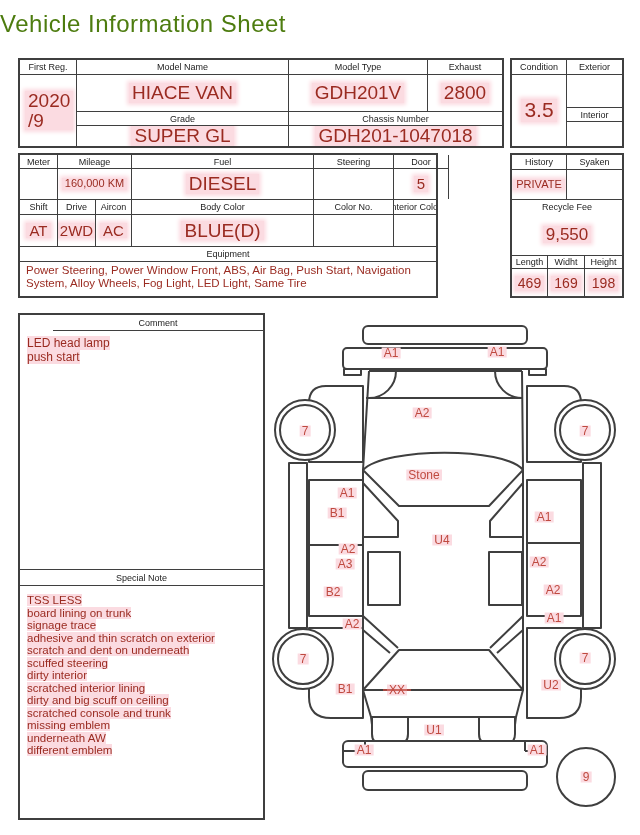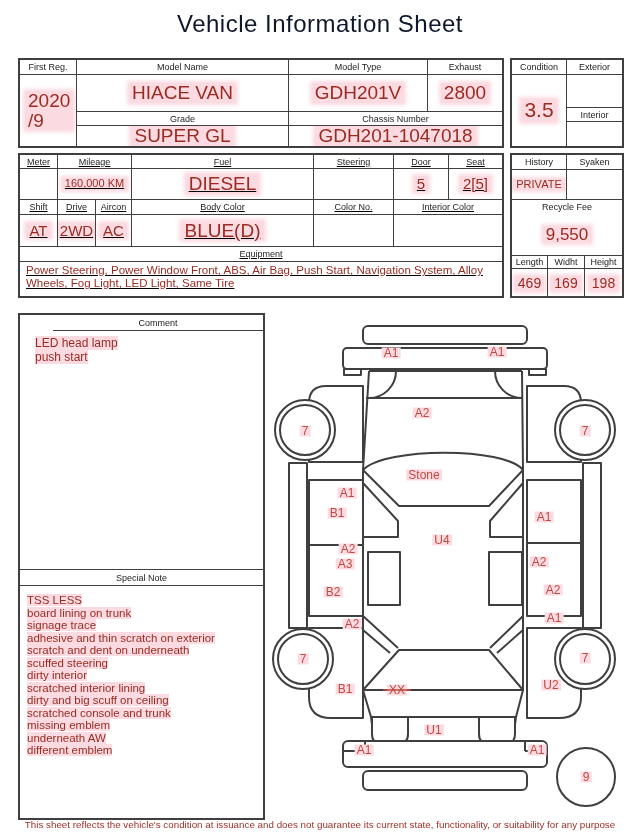--- a/index.html
+++ b/index.html
@@ -3,43 +3,43 @@
 <meta charset="utf-8">
 <style>
   :root{
     --value-red:#9a2b21; --label-red:#bf4a40; --highlight:#fbdbe1;
     --line:#3f3f3f; --footer-red:#a03228; --ink:#1c1c1c;
   }
   html,body{margin:0;padding:0;background:#fff;}
   #sheet{position:relative;width:640px;height:835px;background:#ffffff;
     font-family:"Liberation Sans",sans-serif;overflow:hidden;}
   .abs{position:absolute;}
-  .title{left:0;top:10px;width:100%;text-align:center;font-size:24px;
-    color:#0f172a;letter-spacing:.5px;}
+  .title{left:0;top:10px;width:100%;text-align:left;font-size:24px;
+    color:#4d7c0f;letter-spacing:.5px;}
   .box{border:2px solid var(--line);box-sizing:border-box;background:#fff;}
   .grid{display:grid;height:100%;width:100%;}
   .hdr{font-size:9px;color:var(--ink);display:flex;align-items:center;justify-content:center;
     white-space:nowrap;overflow:hidden;}
   .cell{display:flex;align-items:center;justify-content:center;overflow:hidden;}
   .br{border-right:1.5px solid var(--line);}
   .bb{border-bottom:1.5px solid var(--line);}
   .bt{border-top:1.5px solid var(--line);text-align:right;}
   .rv{color:var(--value-red);background:var(--highlight);padding:0 3px;white-space:nowrap;
     box-shadow:0 0 4px 2px var(--highlight);line-height:1.05;}
   .s19{font-size:19px;} .s21{font-size:21px;} .s17{font-size:17px;}
   .s15{font-size:15px;} .s14{font-size:14px;} .s11{font-size:11px;}
   .pre{white-space:pre-line;text-align:left;}
   .left-pad{justify-content:flex-start;padding-left:5px;}
   .equip-text{color:var(--value-red);font-size:11.5px;line-height:13px;padding:2px 5px 0 6px;
     text-align:left;background:
       linear-gradient(transparent,transparent);}
   .note-line{color:var(--value-red);font-size:11.5px;line-height:12.5px;padding-left:7px;
     white-space:nowrap;}
   .note-line span{background:var(--highlight);}
-  .comment-line{color:var(--value-red);font-size:12px;line-height:13.5px;padding-left:15px;
+  .comment-line{color:var(--value-red);font-size:12px;line-height:13.5px;padding-left:7px;
     white-space:nowrap;}
   .comment-line span{background:var(--highlight);}
   .footer{left:0;top:819px;width:100%;text-align:center;font-size:9.8px;
     color:var(--footer-red);}
   svg .outline{fill:none;stroke:var(--line);stroke-width:2;stroke-linejoin:round;}
   svg .solid{fill:#fff;stroke:var(--line);stroke-width:2;stroke-linejoin:round;}
   svg text.dlabel{font-family:"Liberation Sans",sans-serif;font-size:12px;
     fill:var(--label-red);text-anchor:middle;}
 </style>
 </head>
@@ -92,21 +92,21 @@
       <div class="cell bb" style="grid-area:2/2">
         <span></span>
       </div>
       <div class="hdr bb" style="grid-area:3/2">Interior</div>
       <div class="cell" style="grid-area:4/2">
         <span></span>
       </div>
     </div>
   </div>
 
-  <div class="abs box" style="left:18px;top:153px;width:486px;height:145px;text-decoration:underline;">
+  <div class="abs box" style="left:18px;top:153px;width:420px;height:145px;">
 
     <div class="grid bb" style="height:44px;grid-template-columns:38px 74px 182px 80px 55px 1fr;grid-template-rows:14px 1fr;">
       <div class="hdr br bb" style="grid-area:1/1">Meter</div>
       <div class="hdr br bb" style="grid-area:1/2">Mileage</div>
       <div class="hdr br bb" style="grid-area:1/3">Fuel</div>
       <div class="hdr br bb" style="grid-area:1/4">Steering</div>
       <div class="hdr br bb" style="grid-area:1/5">Door</div>
       <div class="hdr bb" style="grid-area:1/6">Seat</div>
       <div class="cell br" style="grid-area:2/1">
           <span></span>
@@ -318,14 +318,13 @@
         <text x="434" y="734" class="dlabel">U1</text>
         <rect x="354.65625" y="744.5" width="19.00390625" height="11" fill="#fbdbe1"></rect>
         <text x="364" y="754" class="dlabel">A1</text>
         <rect x="527.65625" y="744.5" width="19.00390625" height="11" fill="#fbdbe1"></rect>
         <text x="537" y="754" class="dlabel">A1</text>
         <rect x="580.65625" y="771.5" width="11" height="11" fill="#fbdbe1"></rect>
         <text x="586" y="781" class="dlabel">9</text>
       </g>
   </svg>
 
-  <div class="abs footer">This sheet reflects the vehicle's condition at issuance and does not guarantee its current state, functionality, or suitability for any purpose</div>
 </div>
 
 </body></html>

